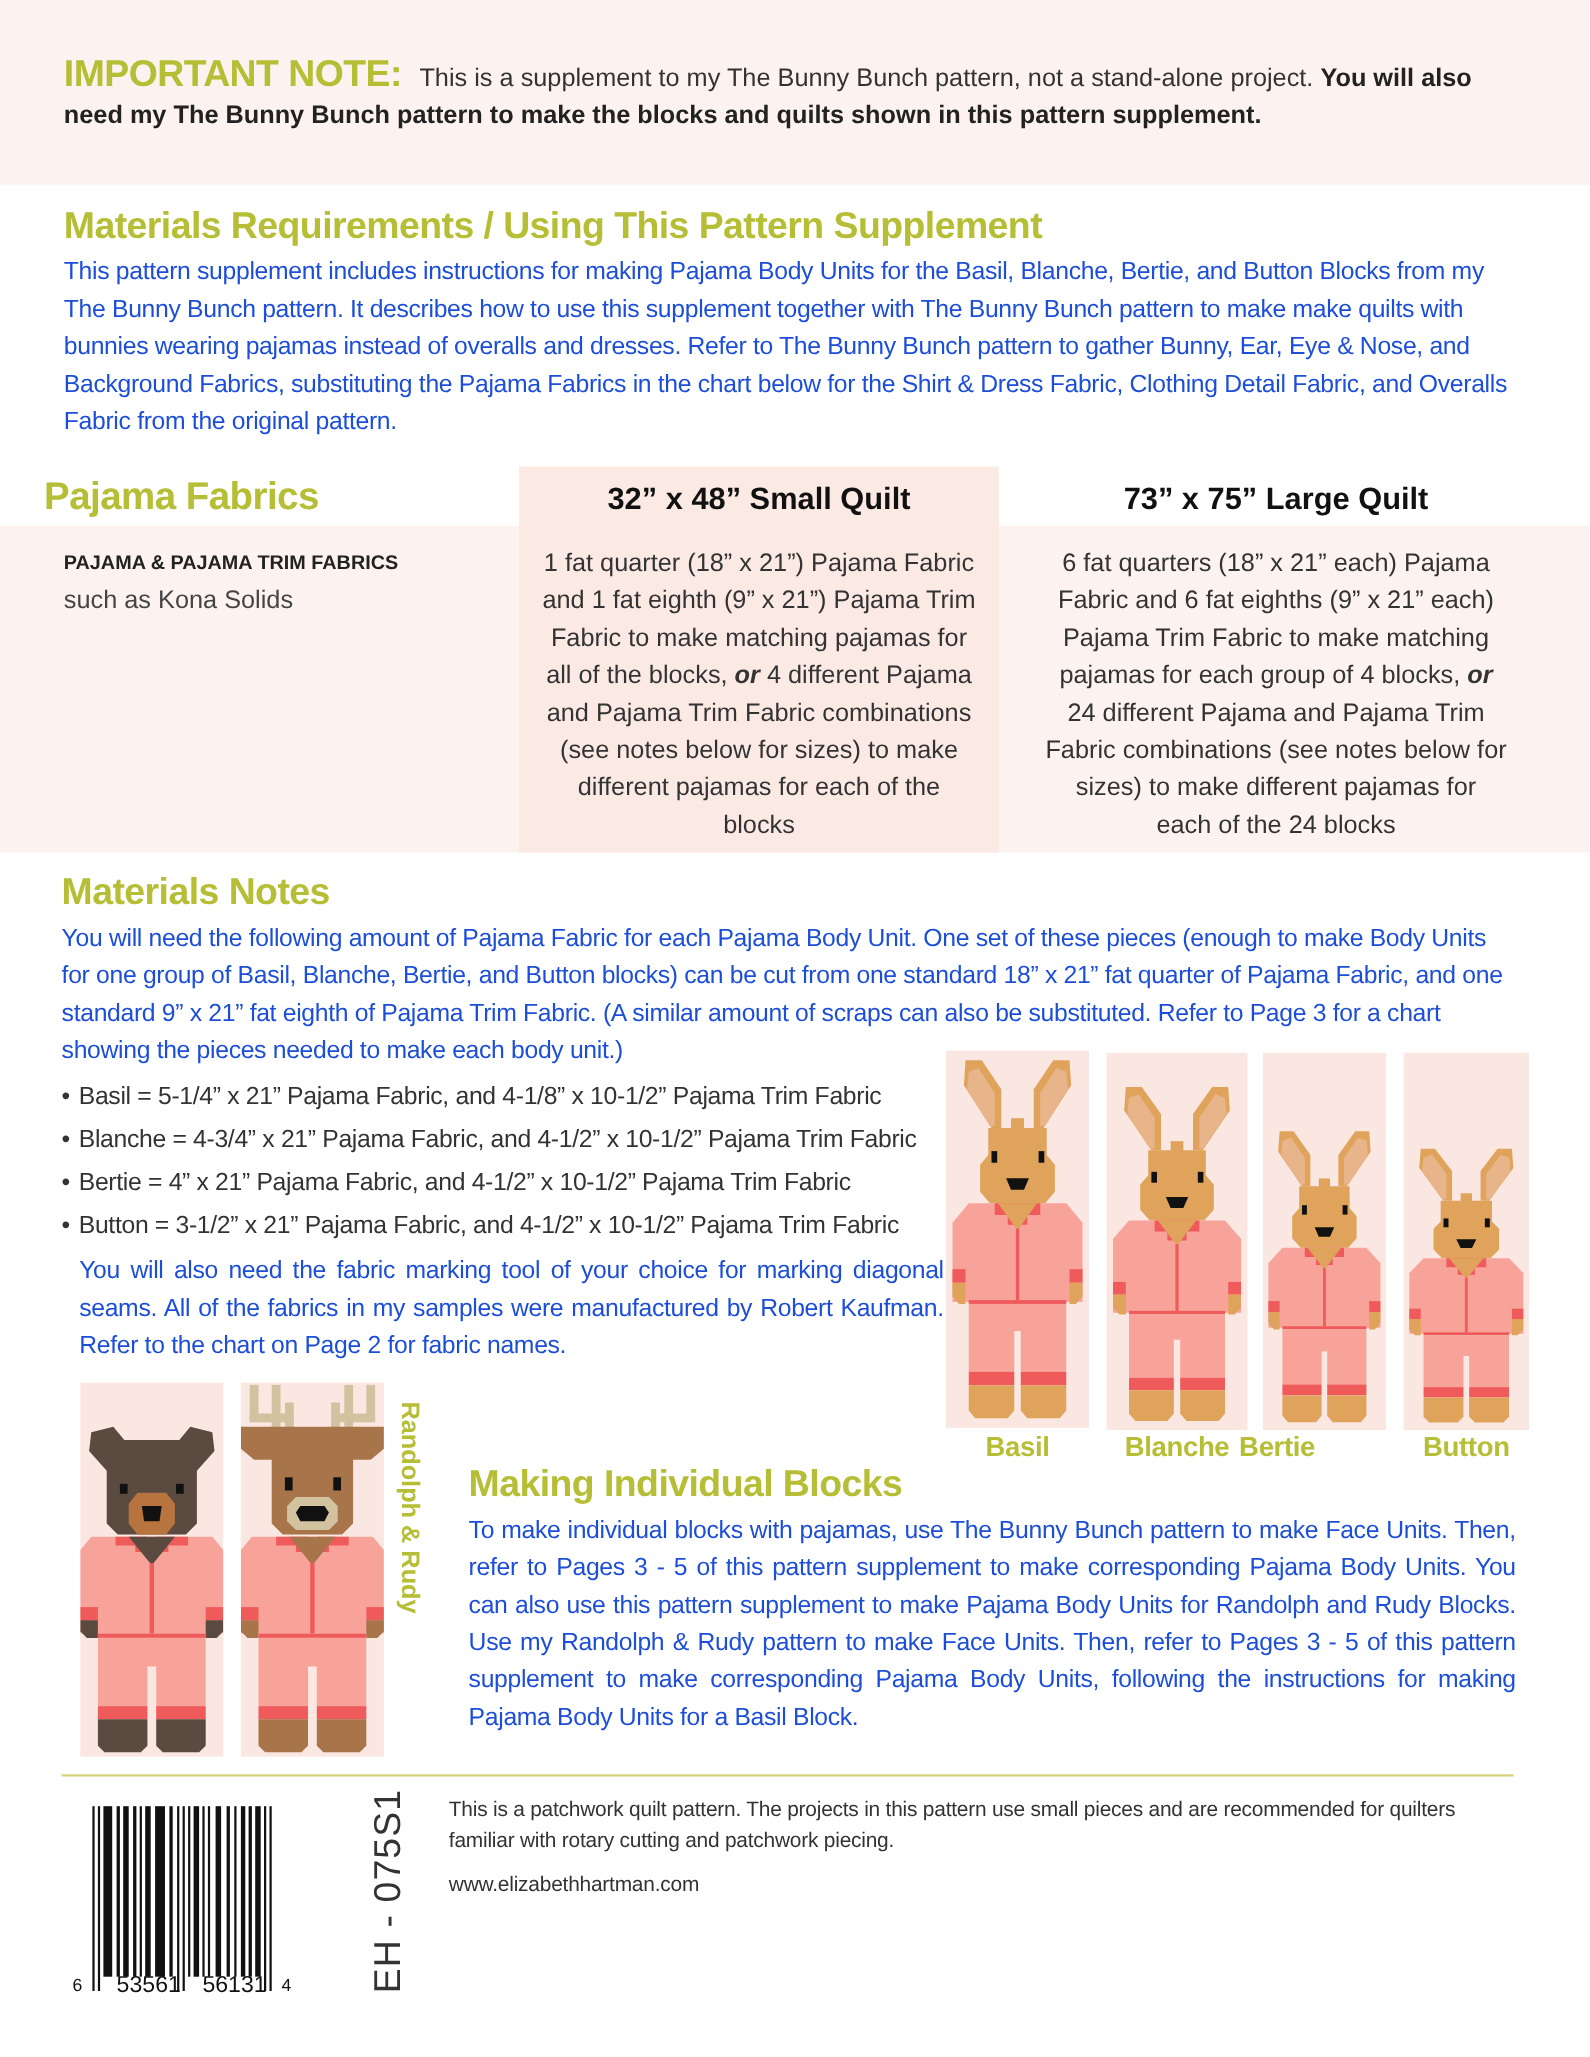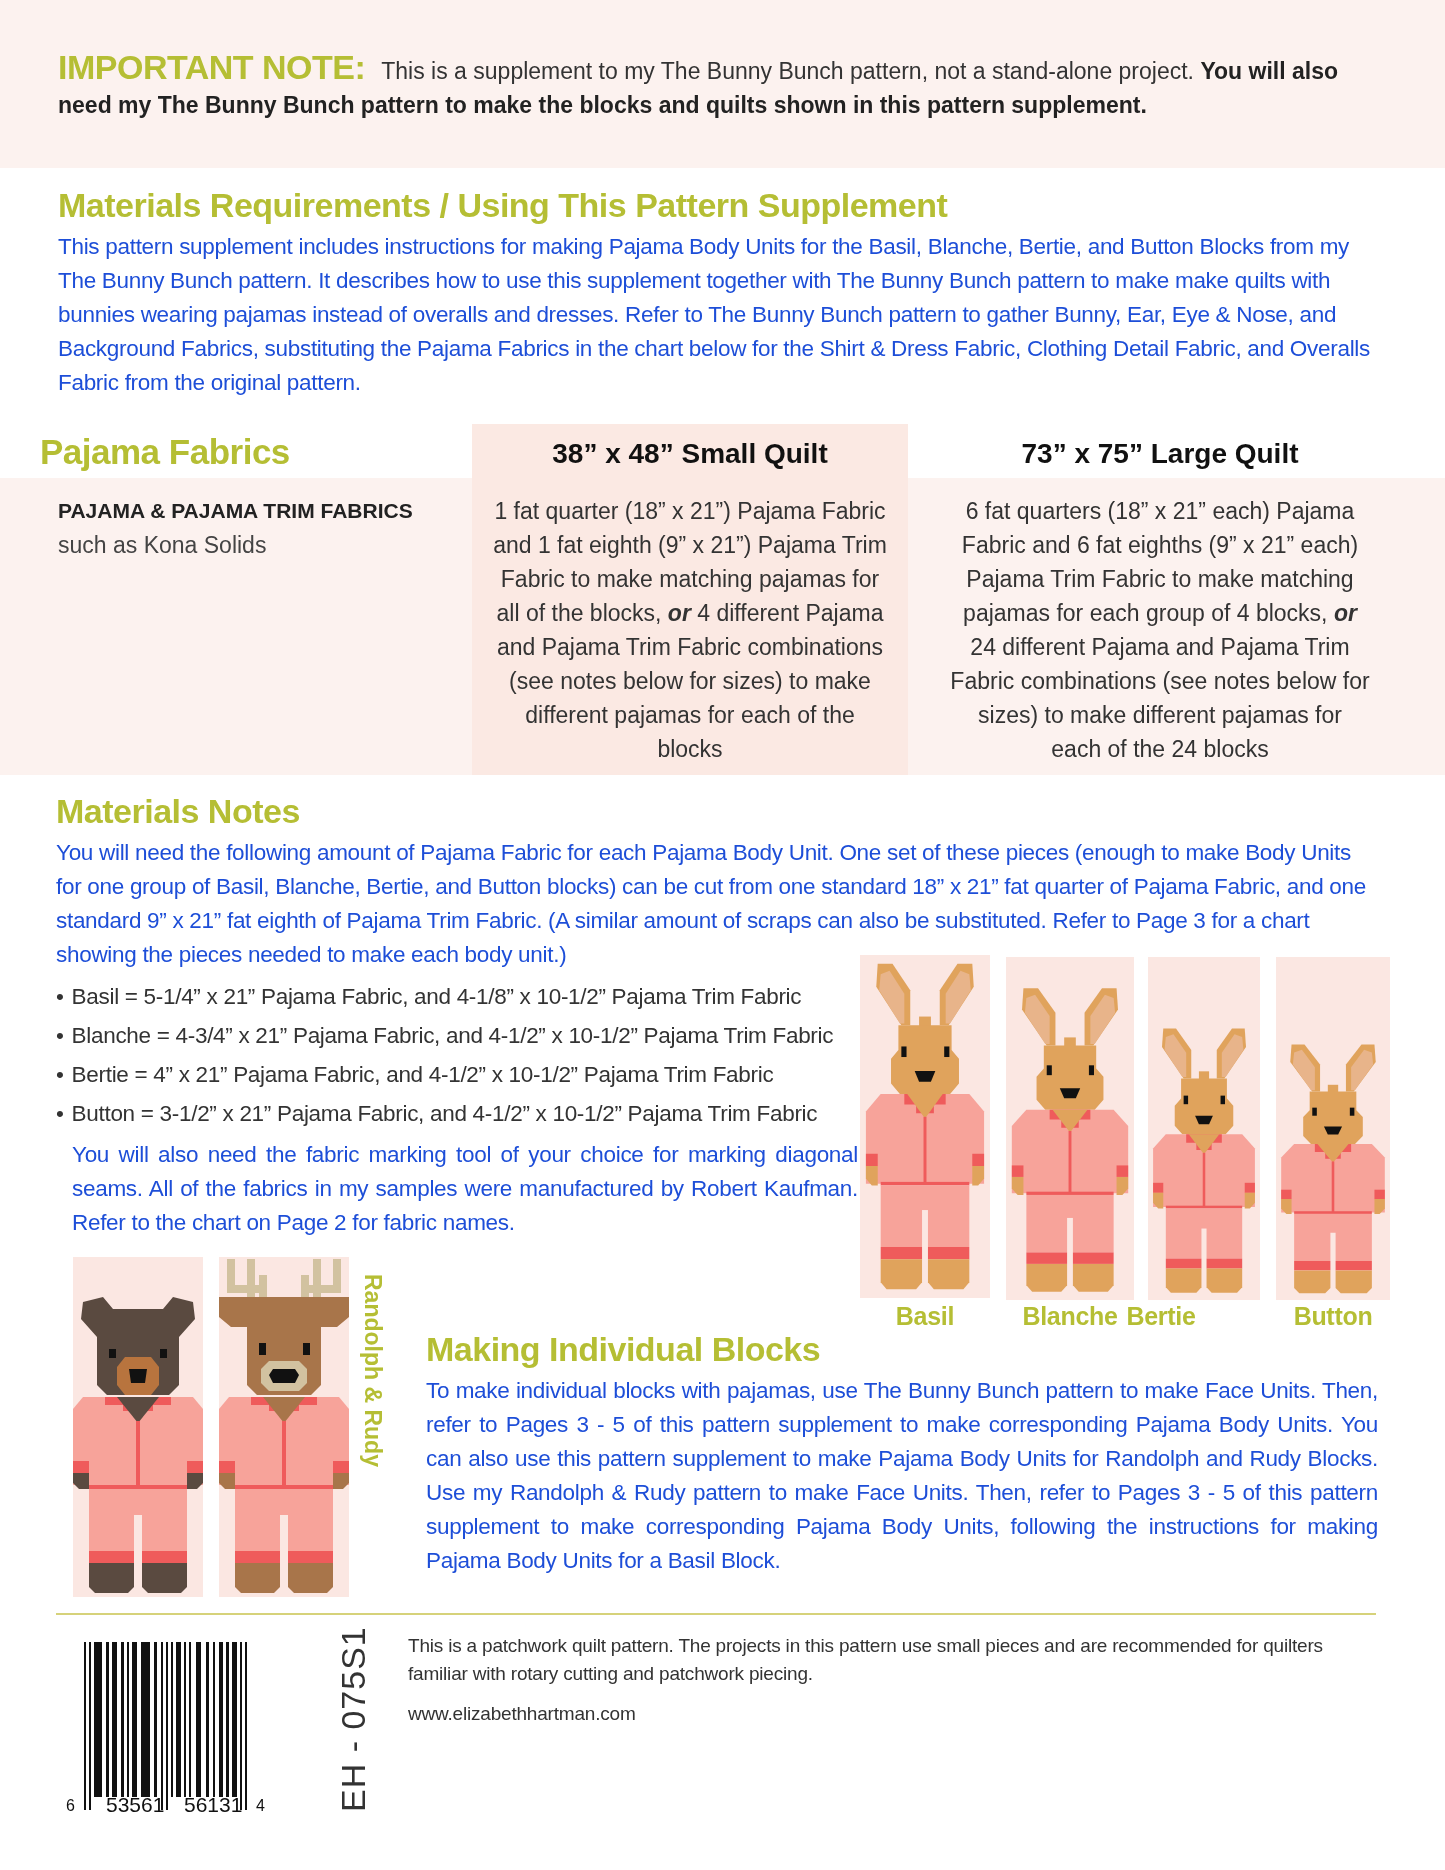--- a/index.html
+++ b/index.html
@@ -19,21 +19,21 @@
   #req-body { position: absolute; left: 58px; top: 230px; width: 1320px; }
 
   
   #tbl-band { position: absolute; left: 0; top: 478px; width: 1445px; height: 297px; background: #fcf2ef; }
   #tbl-col-small { position: absolute; left: 472px; top: 424px; width: 436px; height: 351px; background: #fbe9e3; }
   #tbl-title { position: absolute; left: 40px; top: 432px; font-size: 35px; }
   .col-head { position: absolute; top: 438px; font-size: 28px; font-weight: 700; color: #111; text-align: center; }
   #col-small-head { left: 472px; width: 436px; }
   #col-large-head { left: 940px; width: 440px; }
   #row-label { position: absolute; left: 58px; top: 494px; }
-  #row-label .name { font-size: 21px; font-weight: 700; color: #222; line-height: 34px; }
+  #row-label .name { font-size: 18px; font-weight: 700; color: #222; line-height: 34px; }
   #row-label .sub { font-size: 23px; color: #444; line-height: 34px; }
   .cell { position: absolute; top: 494px; text-align: center; font-size: 23px; line-height: 34px; color: #333; }
   #cell-small { left: 490px; width: 400px; }
   #cell-large { left: 950px; width: 420px; }
   .cell em { font-weight: 700; font-style: italic; }
 
   
   #notes-title { position: absolute; left: 56px; top: 792px; font-size: 34px; }
   #notes-body { position: absolute; left: 56px; top: 836px; width: 1320px; }
   #notes-list { position: absolute; left: 56px; top: 977px; width: 820px; list-style: none; }
@@ -73,21 +73,21 @@
     <b>You will also need my The Bunny Bunch pattern to make the blocks and quilts shown in this pattern supplement.</b>
   </div>
 </section>
 
 <h2 id="req-title" class="green-head">Materials Requirements / Using This Pattern Supplement</h2>
 <p id="req-body" class="body-text">This pattern supplement includes instructions for making Pajama Body Units for the Basil, Blanche, Bertie, and Button Blocks from my The Bunny Bunch pattern. It describes how to use this supplement together with The Bunny Bunch pattern to make make quilts with bunnies wearing pajamas instead of overalls and dresses. Refer to The Bunny Bunch pattern to gather Bunny, Ear, Eye &amp; Nose, and Background Fabrics, substituting the Pajama Fabrics in the chart below for the Shirt &amp; Dress Fabric, Clothing Detail Fabric, and Overalls Fabric from the original pattern.</p>
 
 <div id="tbl-band"></div>
 <div id="tbl-col-small"></div>
 <h2 id="tbl-title" class="green-head">Pajama Fabrics</h2>
-<div id="col-small-head" class="col-head">38” x 48” Small Quilt</div>
+<div id="col-small-head" class="col-head">32” x 48” Small Quilt</div>
 <div id="col-large-head" class="col-head">73” x 75” Large Quilt</div>
 <div id="row-label">
   <div class="name">PAJAMA &amp; PAJAMA TRIM FABRICS</div>
   <div class="sub">such as Kona Solids</div>
 </div>
 <div id="cell-small" class="cell">
   <span>1 fat quarter (18” x 21”) Pajama Fabric and 1 fat eighth (9” x 21”) Pajama Trim Fabric to make matching pajamas for all of the blocks,</span>
   <em>or</em>
   <span>4 different Pajama and Pajama Trim Fabric combinations (see notes below for sizes) to make different pajamas for each of the blocks</span>
 </div>

